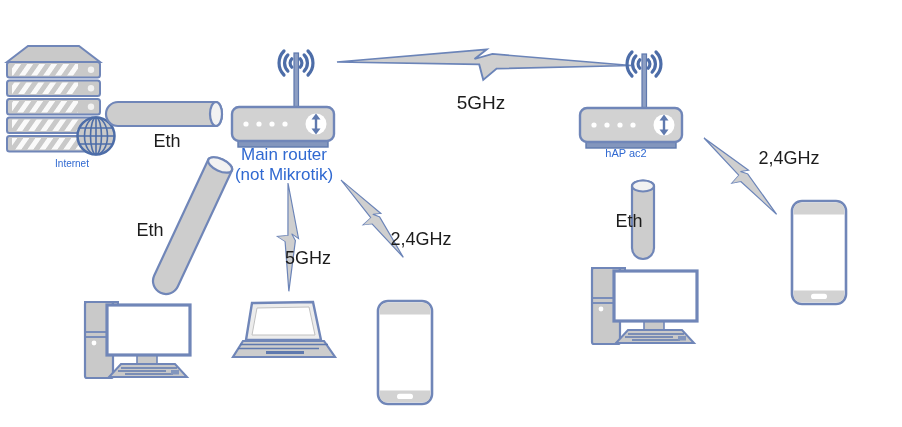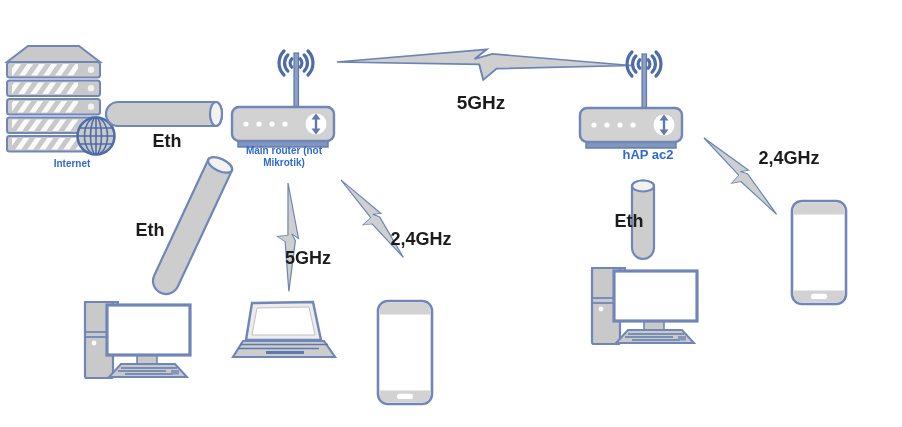--- a/index.html
+++ b/index.html
@@ -1,23 +1,23 @@
 <!DOCTYPE html>
 <html><head>
 <meta charset="utf-8">
 <style>
   html,body{margin:0;padding:0;background:#fff;}
   #canvas{position:relative;width:902px;height:427px;background:#ffffff;overflow:hidden;
           font-family:"Liberation Sans",sans-serif;}
   #canvas svg{position:absolute;left:0;top:0;}
-  .lbl{position:absolute;transform:translateX(-50%);white-space:nowrap;text-align:center;font-weight:bold;}
+  .lbl{position:absolute;transform:translateX(-50%);white-space:nowrap;text-align:center;}
   .lbl-node{color:#3069d1;font-size:12px;}
   .lbl-link{color:#1c1c1c;font-size:18px;}
   .lbl-internet{font-size:10px;}
-  .lbl-router{font-size:10px;white-space:normal;width:108px;line-height:1.2;}
+  .lbl-router{font-size:17px;white-space:normal;width:108px;line-height:1.2;}
   .lbl-big{font-size:19px;}
 </style>
 </head>
 <body>
 
 <div id="canvas">
 
 <svg width="902" height="427" viewBox="0 0 902 427">
   <defs>
     <pattern id="hx" width="12" height="16" patternUnits="userSpaceOnUse" patternTransform="skewX(-35)">
@@ -151,21 +151,21 @@
   </g>
   <g transform="translate(792,201)">
     <use href="#phoneDef"></use>
   </g>
 </svg>
 
 <div class="lbl lbl-node lbl-internet" style="left:72px;top:158px">Internet</div>
 
 <div class="lbl lbl-node lbl-router" style="left:284px;top:145px">Main router (not Mikrotik)</div>
 
-<div class="lbl lbl-node" style="left:648px;top:147px;font-size:13px">hAP ac2</div>
+<div class="lbl lbl-node" style="left:626px;top:147px;font-size:11px">hAP ac2</div>
 
 <div class="lbl lbl-link" style="left:167px;top:131px">Eth</div>
 
 <div class="lbl lbl-link lbl-big" style="left:481px;top:92px">5GHz</div>
 
 <div class="lbl lbl-link" style="left:150px;top:220px">Eth</div>
 
 <div class="lbl lbl-link" style="left:308px;top:248px">5GHz</div>
 
 <div class="lbl lbl-link" style="left:421px;top:229px">2,4GHz</div>

